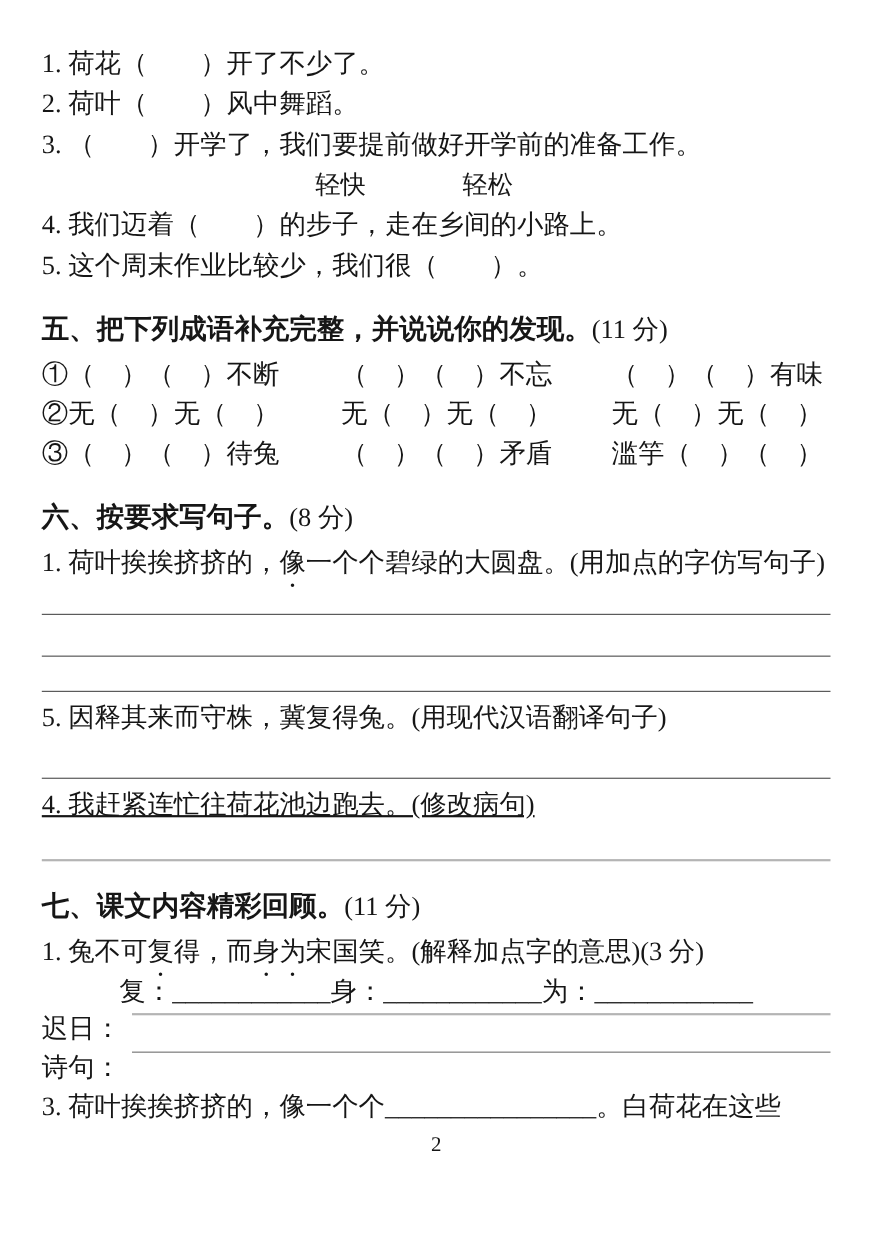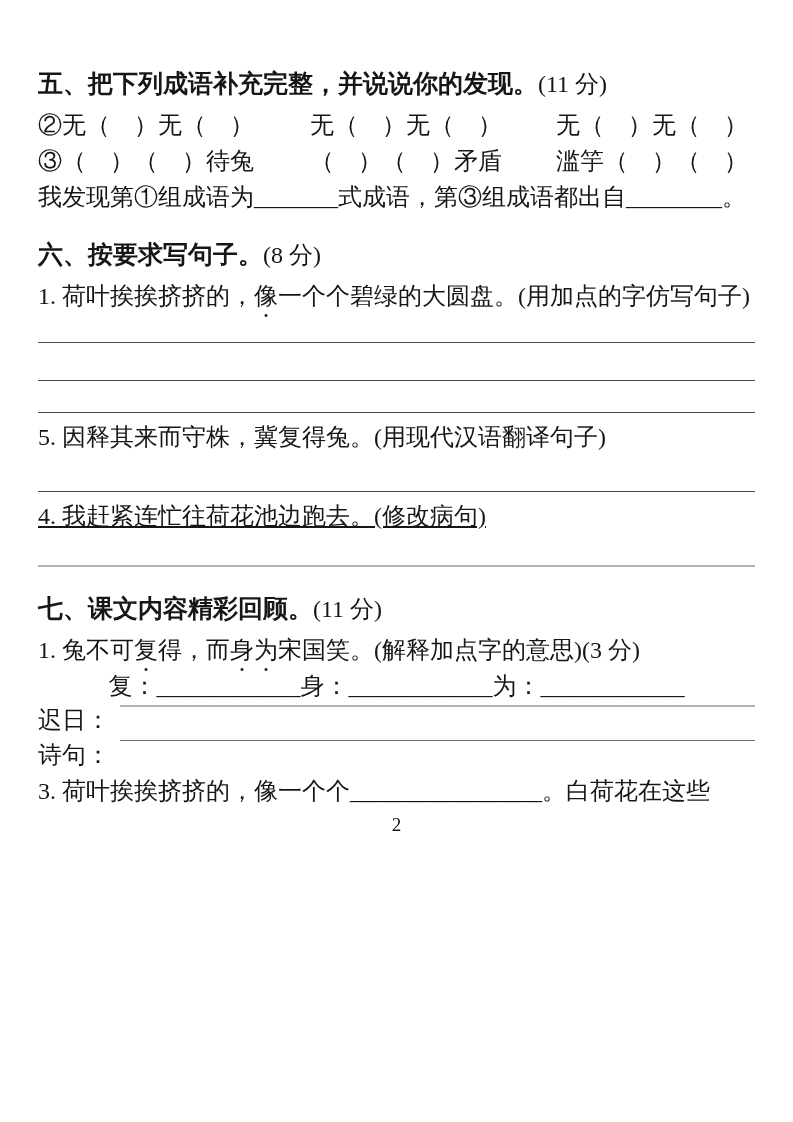--- a/index.html
+++ b/index.html
@@ -90,34 +90,49 @@
   .label-blank .fill { flex: 1; margin-left: 10px; margin-bottom: 4px; border-bottom: 1.5px solid #6e6e6e; }
   .label-blank .fill.gray { border-bottom: 2.5px solid #b4b4b4; }
 
   .footer { text-align: center; margin-top: 6px; font-size: 19px; line-height: 24px; }
 </style>
 </head>
 <body>
 
 <div class="page">
 
+  <section>
+    <div class="line">1. 荷花（　　）开了不少了。</div>
+    <div class="line">2. 荷叶（　　）风中舞蹈。</div>
+    <div class="line">3. （　　）开学了，我们要提前做好开学前的准备工作。</div>
+    <div class="word-bank">
+      <span>轻快</span>
+      <span>轻松</span>
+    </div>
+    <div class="line">4. 我们迈着（　　）的步子，走在乡间的小路上。</div>
+    <div class="line">5. 这个周末作业比较少，我们很（　　）。</div>
+  </section>
 
   <section>
     <h2 class="heading mt-sec"><span>五、把下列成语补充完整，并说说你的发现。</span><span class="score">(11 分)</span></h2>
+    <div class="idiom-row">
+      <span>①（　）（　）不断</span>
+      <span>（　）（　）不忘</span>
+      <span>（　）（　）有味</span>
+    </div>
     <div class="idiom-row">
       <span>②无（　）无（　）</span>
       <span>无（　）无（　）</span>
       <span>无（　）无（　）</span>
     </div>
     <div class="idiom-row">
       <span>③（　）（　）待兔</span>
       <span>（　）（　）矛盾</span>
       <span>滥竽（　）（　）</span>
     </div>
-    <div class="line">我发现第①组成语为_______式成语，第③组成语都出自________。</div>
   </section>
 
   <section>
     <h2 class="heading mt-sec"><span>六、按要求写句子。</span><span class="score">(8 分)</span></h2>
     <div class="line"><span>1. 荷叶挨挨挤挤的，</span><span class="em">像</span><span>一个个碧绿的大圆盘。(用加点的字仿写句子)</span></div>
     <div class="answer-line"></div>
     <div class="answer-line tall"></div>
     <div class="answer-line short"></div>
     <div class="line" style="margin-top:8px;">5. 因释其来而守株，冀复得兔。(用现代汉语翻译句子)</div>
     <div class="answer-line tall"></div>

